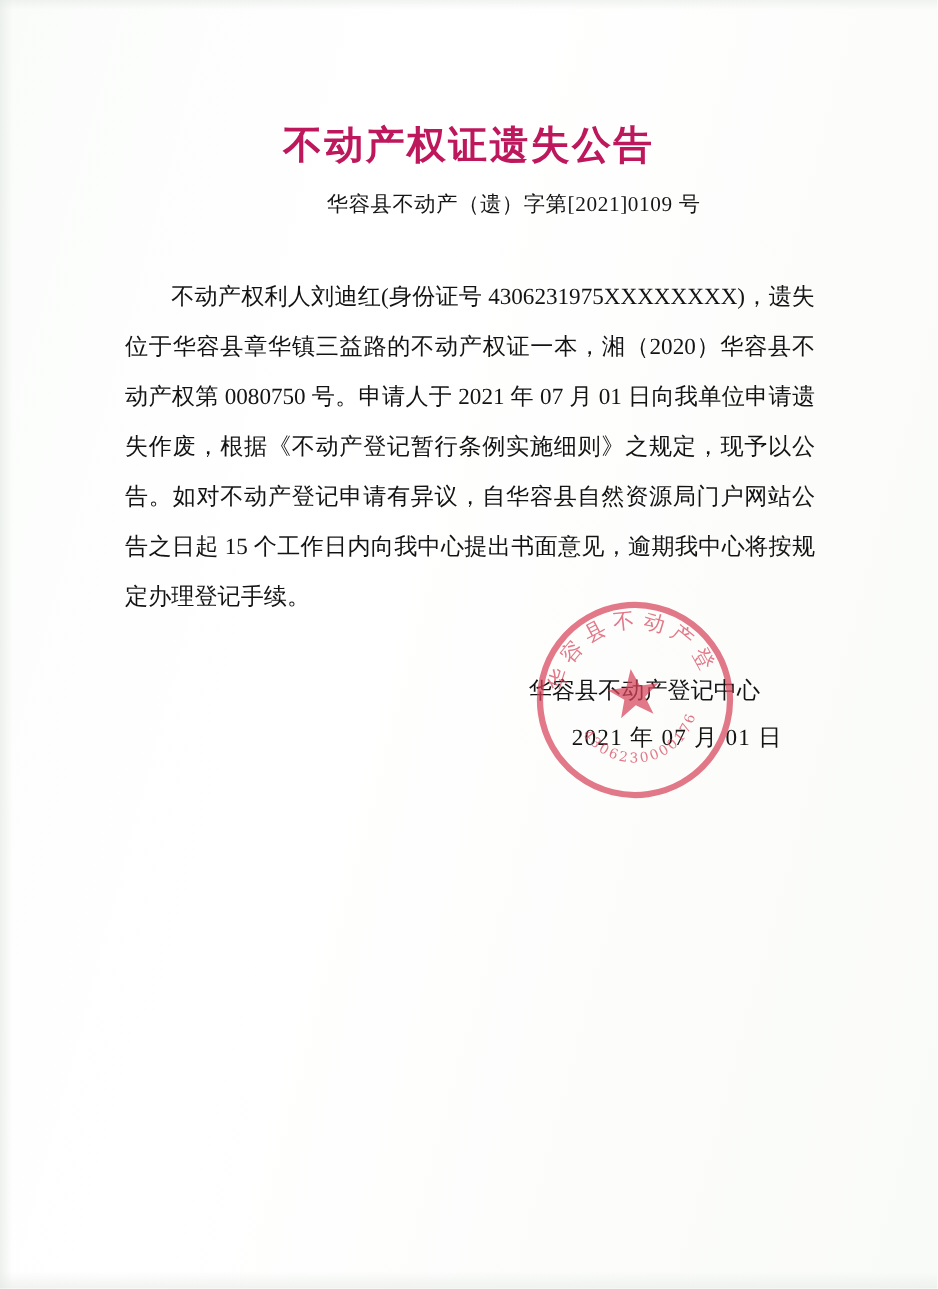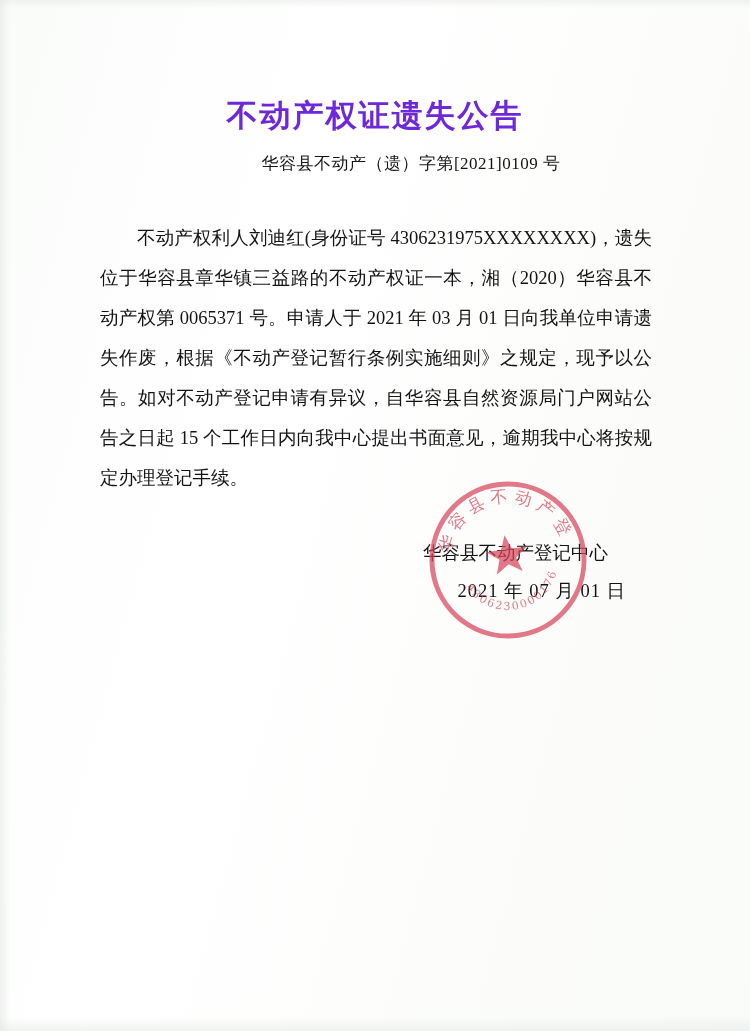--- a/index.html
+++ b/index.html
@@ -52,21 +52,21 @@
   .title {
     position: absolute;
     left: 0;
     top: 95px;
     width: 750px;
     text-align: center;
     font-family: "DejaVu Serif", "Liberation Serif", serif;
     font-weight: bold;
     font-size: 31px;
     letter-spacing: 2px;
-    color: #6d28d9;
+    color: #be185d;
   }
 
   .subtitle {
     position: absolute;
     left: 0;
     top: 152px;
     width: 750px;
     text-align: center;
     font-size: 17px;
     letter-spacing: 0.5px;
@@ -134,21 +134,21 @@
 <div class="scan-edge-top"></div>
 <div class="scan-edge-bottom"></div>
 
 <div class="doc">
 
   <div class="title">不动产权证遗失公告</div>
 
   <div class="subtitle">华容县不动产（遗）字第[2021]0109 号</div>
 
   <div class="body-text">
-    <p>不动产权利人刘迪红(身份证号 4306231975XXXXXXXX)，遗失位于华容县章华镇三益路的不动产权证一本，湘（2020）华容县不动产权第 0065371 号。申请人于 2021 年 03 月 01 日向我单位申请遗失作废，根据《不动产登记暂行条例实施细则》之规定，现予以公告。如对不动产登记申请有异议，自华容县自然资源局门户网站公告之日起 15 个工作日内向我中心提出书面意见，逾期我中心将按规定办理登记手续。</p>
+    <p>不动产权利人刘迪红(身份证号 4306231975XXXXXXXX)，遗失位于华容县章华镇三益路的不动产权证一本，湘（2020）华容县不动产权第 0080750 号。申请人于 2021 年 07 月 01 日向我单位申请遗失作废，根据《不动产登记暂行条例实施细则》之规定，现予以公告。如对不动产登记申请有异议，自华容县自然资源局门户网站公告之日起 15 个工作日内向我中心提出书面意见，逾期我中心将按规定办理登记手续。</p>
   </div>
 
   <div class="signature">
     <div class="line1">华容县不动产登记中心</div>
     <div class="line2">2021 年 07 月 01 日</div>
   </div>
 
   <div class="seal">
     <svg width="168" height="168" viewBox="0 0 168 168" xmlns="http://www.w3.org/2000/svg">
       <defs>

